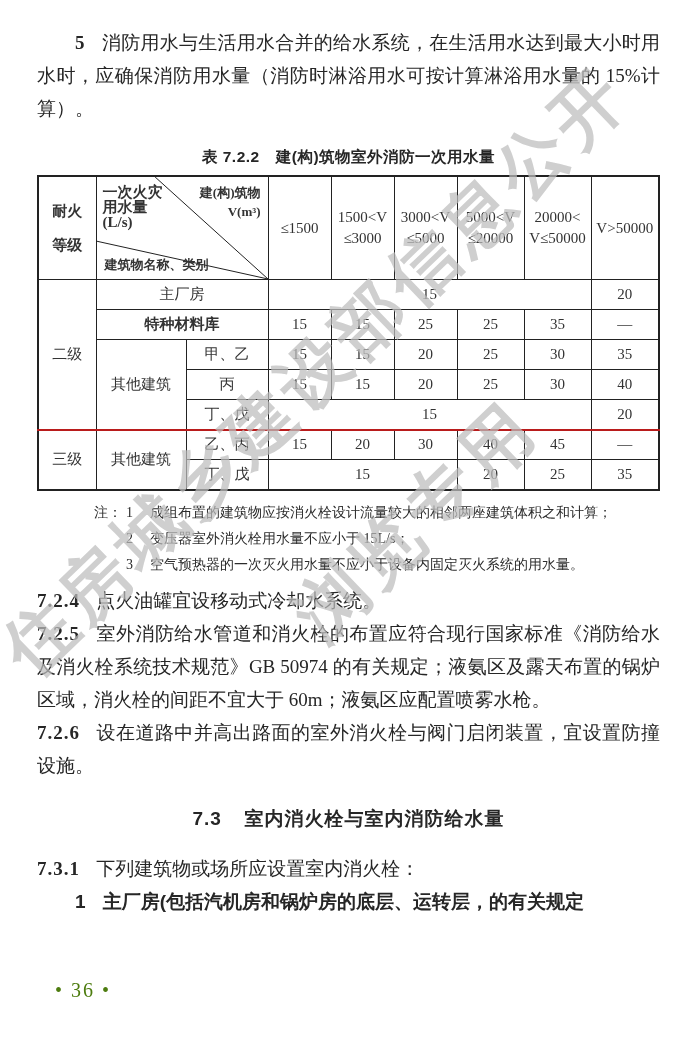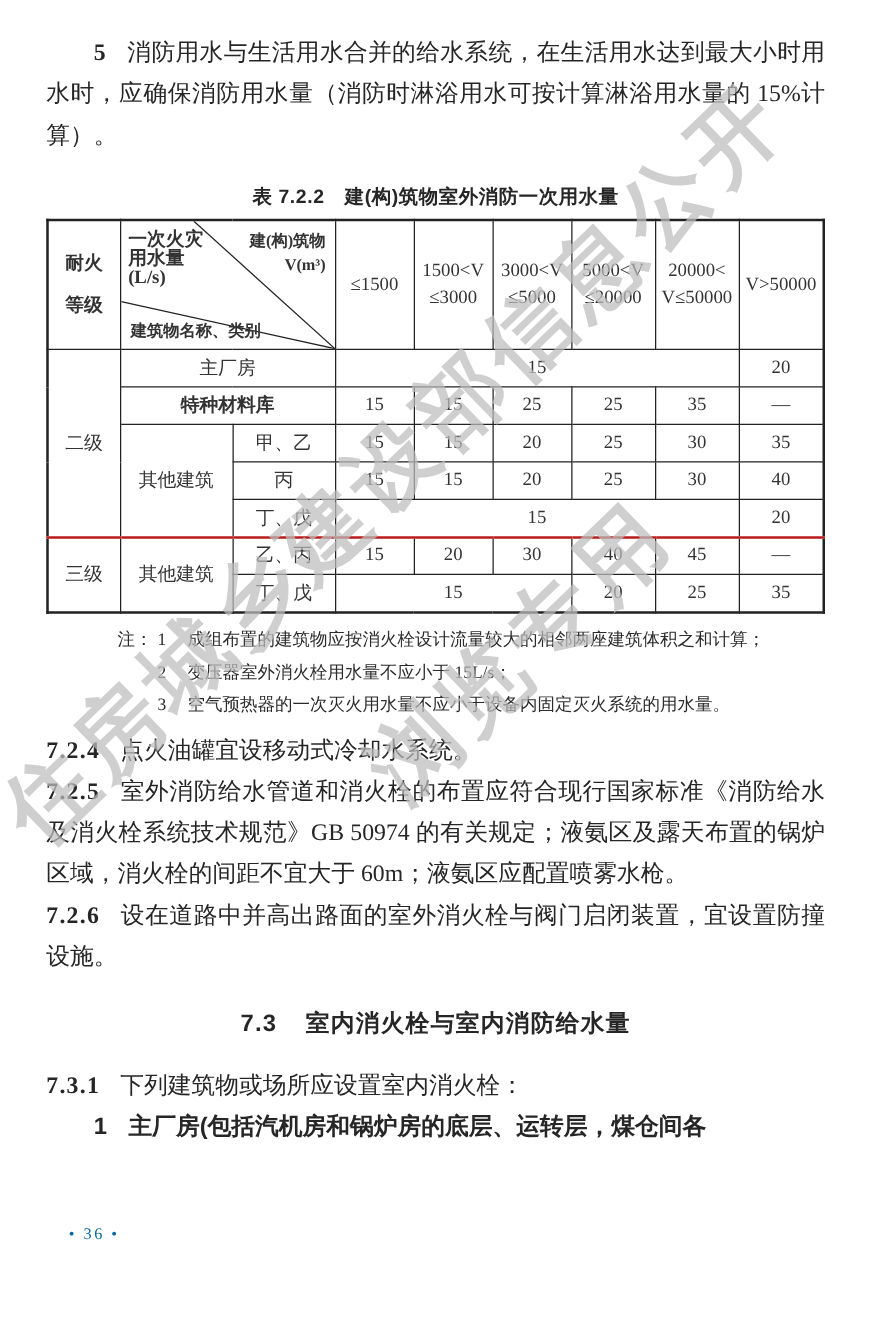--- a/index.html
+++ b/index.html
@@ -48,21 +48,21 @@
   .note{display:flex;}
   .note-prefix{width:32px;flex:none;}
   .note-num{width:24px;flex:none;}
   .note-text{flex:1;text-align:justify;}
   
   .chapter{
     text-align:center;font-size:19px;margin:24px 0 20px 0;letter-spacing:1px;
   }
   .chapter .chnum{margin-right:1.2em;}
   
-  .pageno{position:absolute;left:55px;top:979px;font-size:13px;letter-spacing:2px;color:#0369a1;}
+  .pageno{position:absolute;left:55px;top:979px;font-size:20px;letter-spacing:2px;color:#4d7c0f;}
   .logo{position:absolute;right:26px;top:1004px;display:flex;align-items:center;gap:7px;}
   .logo-name{color:var(--brand-blue,#1f3a93);font-weight:700;font-size:17px;letter-spacing:1.5px;
     font-family:"Liberation Sans","DejaVu Sans",sans-serif;}
   
   .wm{
     position:absolute;z-index:5;pointer-events:none;white-space:nowrap;
     color:#bdbdbd;opacity:.72;font-weight:700;font-size:70px;letter-spacing:6px;
     transform-origin:left bottom;transform:rotate(-44deg);
     font-family:"Liberation Serif","DejaVu Serif",serif;
   }
@@ -209,21 +209,21 @@
   </p>
 
   <h3 class="chapter hei">
     <span class="chnum">7.3</span><span>室内消火栓与室内消防给水量</span>
   </h3>
 
   <p class="para">
     <b>7.3.1</b><span>下列建筑物或场所应设置室内消火栓：</span>
   </p>
   <p class="para indent hei">
-    <b>1</b><span>主厂房(包括汽机房和锅炉房的底层、运转层，煤仓间各</span>
+    <b>1</b><span>主厂房(包括汽机房和锅炉房的底层、运转层，的有关规定</span>
   </p>
 
   <div class="pageno">• 36 •</div>
 
 
   <div class="wm wm1">住房城乡建设部信息公开</div>
   <div class="wm wm2">浏览专用</div>
 
 </div>
 

